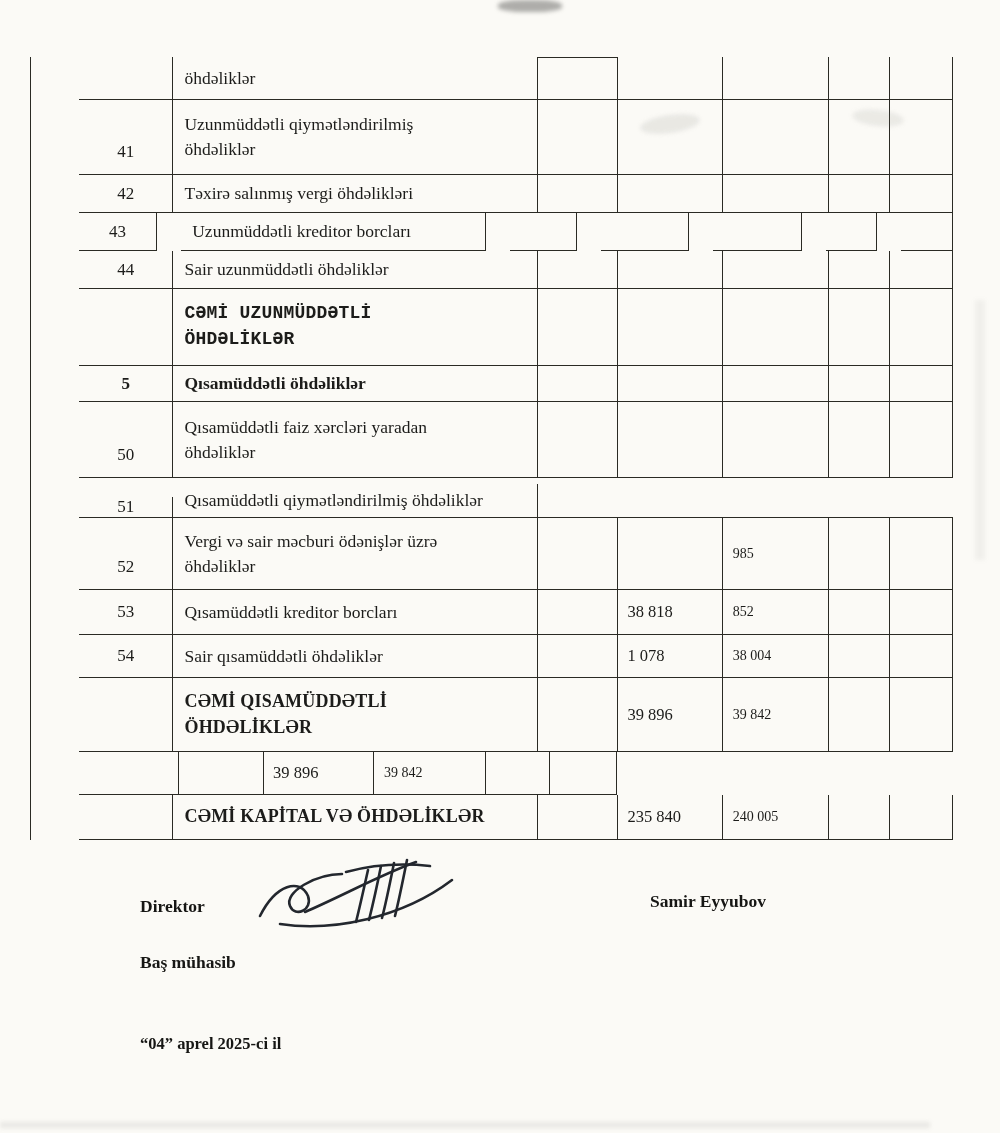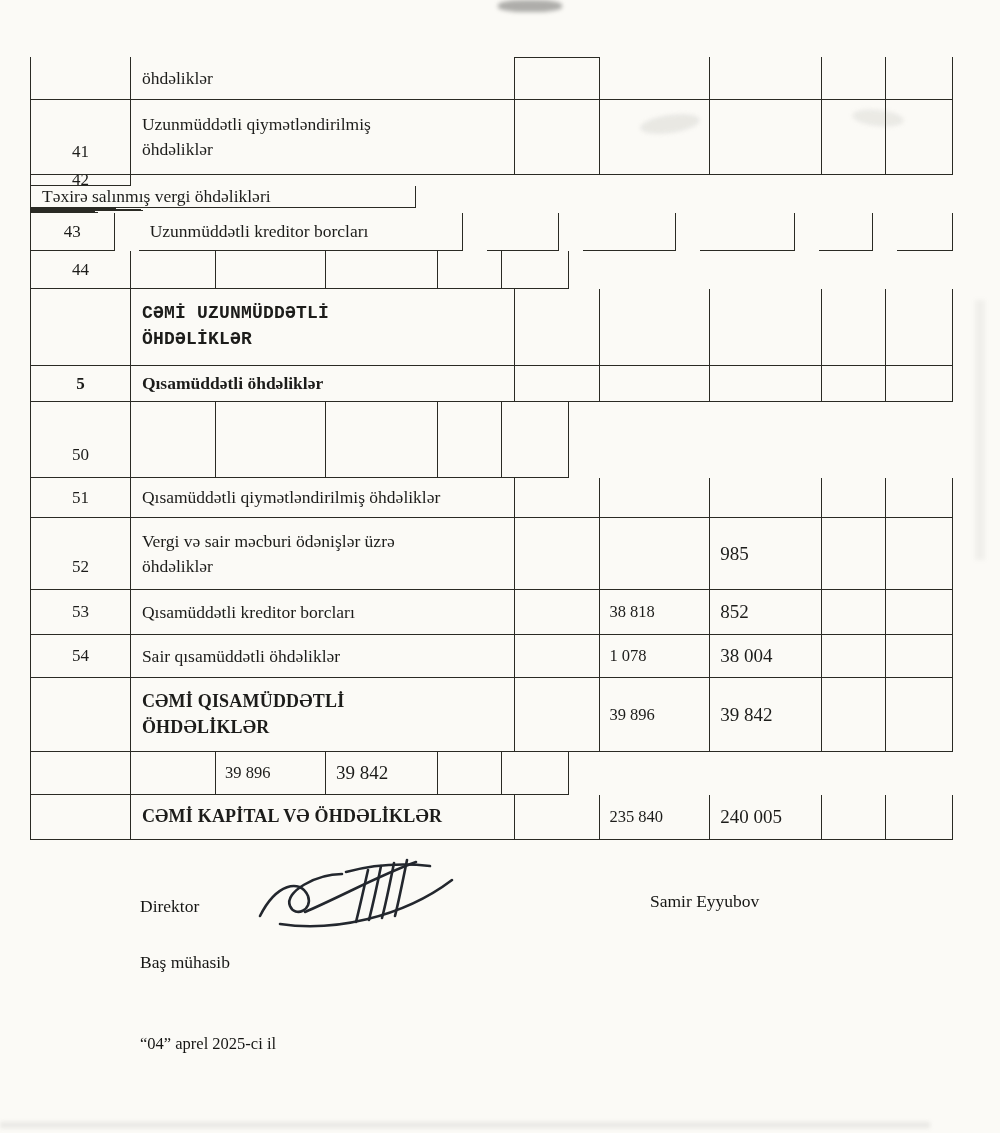--- a/index.html
+++ b/index.html
@@ -12,42 +12,43 @@
     background:#fbfaf6;
     overflow:hidden;
     color:#1c1c1a;
     margin:0 auto;
   }
 
   
   .sheet-table {
     position:absolute; left:30px; top:57px; width:923px;
     border-left:1.4px solid #2a2a24;
+    padding-left:48px;
   }
   .row { display:flex; }
   .cell {
     border-right:1.4px solid #2a2a24;
     border-bottom:1.4px solid #2a2a24;
     display:flex; align-items:center;
     overflow:hidden;
   }
   .c-code  { width:100px; justify-content:center; font-size:17px; }
   .c-label { width:385px; padding:4px 8px 4px 11px; font-size:17.5px; line-height:1.42; }
   .c-3     { width:85px;  }
   .c-v1    { width:110px; padding-left:9px;  font-size:16.5px; }
-  .c-v2    { width:112px; padding-left:10px; font-size:19px; }
+  .c-v2    { width:112px; padding-left:10px; font-size:14px; }
   .c-6     { width:64px;  }
   .c-7     { width:67px;  }
 
   .lbl { display:block; }
 
   
-  .r0  { height:43px; }  .r1  { height:75px; }  .r2  { height:38px;flex-direction:column; }
+  .r0  { height:43px; }  .r1  { height:75px; }  .r2  { height:38px; }
   .r3  { height:38px;gap:24px; }  .r4  { height:38px; }  .r5  { height:77px;font-family:Liberation Mono, monospace; }
-  .r6  { height:36px; }  .r7  { height:76px; }  .r8  { height:40px; }
+  .r6  { height:36px; }  .r7  { height:76px; }  .r8  { height:40px;align-items:flex-end; }
   .r9  { height:72px; }  .r10 { height:45px; }  .r11 { height:43px;font-family:Liberation Serif, serif; }
   .r12 { height:74px; }  .r13 { height:43px; }  .r14 { height:45px; }
 
   
   .r0 .cell { border-top:none; }
   .r0 .c-3  { border-top:1.4px solid #2a2a24; }
 
   
   .bold .c-label, .bold .c-code { font-weight:bold; }
   .total .c-label { font-weight:bold; font-size:18px; letter-spacing:.2px; }
@@ -56,21 +57,21 @@
   .code-low .c-code { align-items:flex-end; padding-bottom:12px; }
 
   
   .r1  .lbl { max-width:300px; }
   .r5  .lbl { max-width:250px; }
   .r7  .lbl { max-width:310px; }
   .r9  .lbl { max-width:320px; }
   .r12 .lbl { max-width:270px; }
 
   
-  .f-text { position:absolute; font-weight:normal; font-size:17.5px; color:#161614; }
+  .f-text { position:absolute; font-weight:bold; font-size:17.5px; color:#161614; }
   .director-label    { left:140px; top:896px; }
   .director-name     { left:650px; top:891px; }
   .accountant-label  { left:140px; top:952px; }
   .date-line         { left:140px; top:1034px; font-size:16.5px; }
 
   .signature { position:absolute; left:250px; top:852px; }
   .signature path { stroke:#23272e; stroke-width:2.6; fill:none;
                     stroke-linecap:round; stroke-linejoin:round; }
 
   
@@ -141,20 +142,23 @@
       <div class="cell c-v1"></div>
       <div class="cell c-v2"></div>
       <div class="cell c-6"></div>
       <div class="cell c-7"></div>
     </div>
 
     <div class="row r4">
       <div class="cell c-code">
           <span class="lbl">44</span>
         </div>
+      <div class="cell c-label">
+          <span class="lbl">Sair uzunmüddətli öhdəliklər</span>
+        </div>
       <div class="cell c-3"></div>
       <div class="cell c-v1"></div>
       <div class="cell c-v2"></div>
       <div class="cell c-6"></div>
       <div class="cell c-7"></div>
     </div>
 
     <div class="row r5 total">
       <div class="cell c-code">
           <span class="lbl"></span>
@@ -179,20 +183,23 @@
       <div class="cell c-3"></div>
       <div class="cell c-v1"></div>
       <div class="cell c-v2"></div>
       <div class="cell c-6"></div>
       <div class="cell c-7"></div>
     </div>
 
     <div class="row r7 code-low">
       <div class="cell c-code">
           <span class="lbl">50</span>
+        </div>
+      <div class="cell c-label">
+          <span class="lbl">Qısamüddətli faiz xərcləri yaradan öhdəliklər</span>
         </div>
       <div class="cell c-3"></div>
       <div class="cell c-v1"></div>
       <div class="cell c-v2"></div>
       <div class="cell c-6"></div>
       <div class="cell c-7"></div>
     </div>
 
     <div class="row r8">
       <div class="cell c-code">

